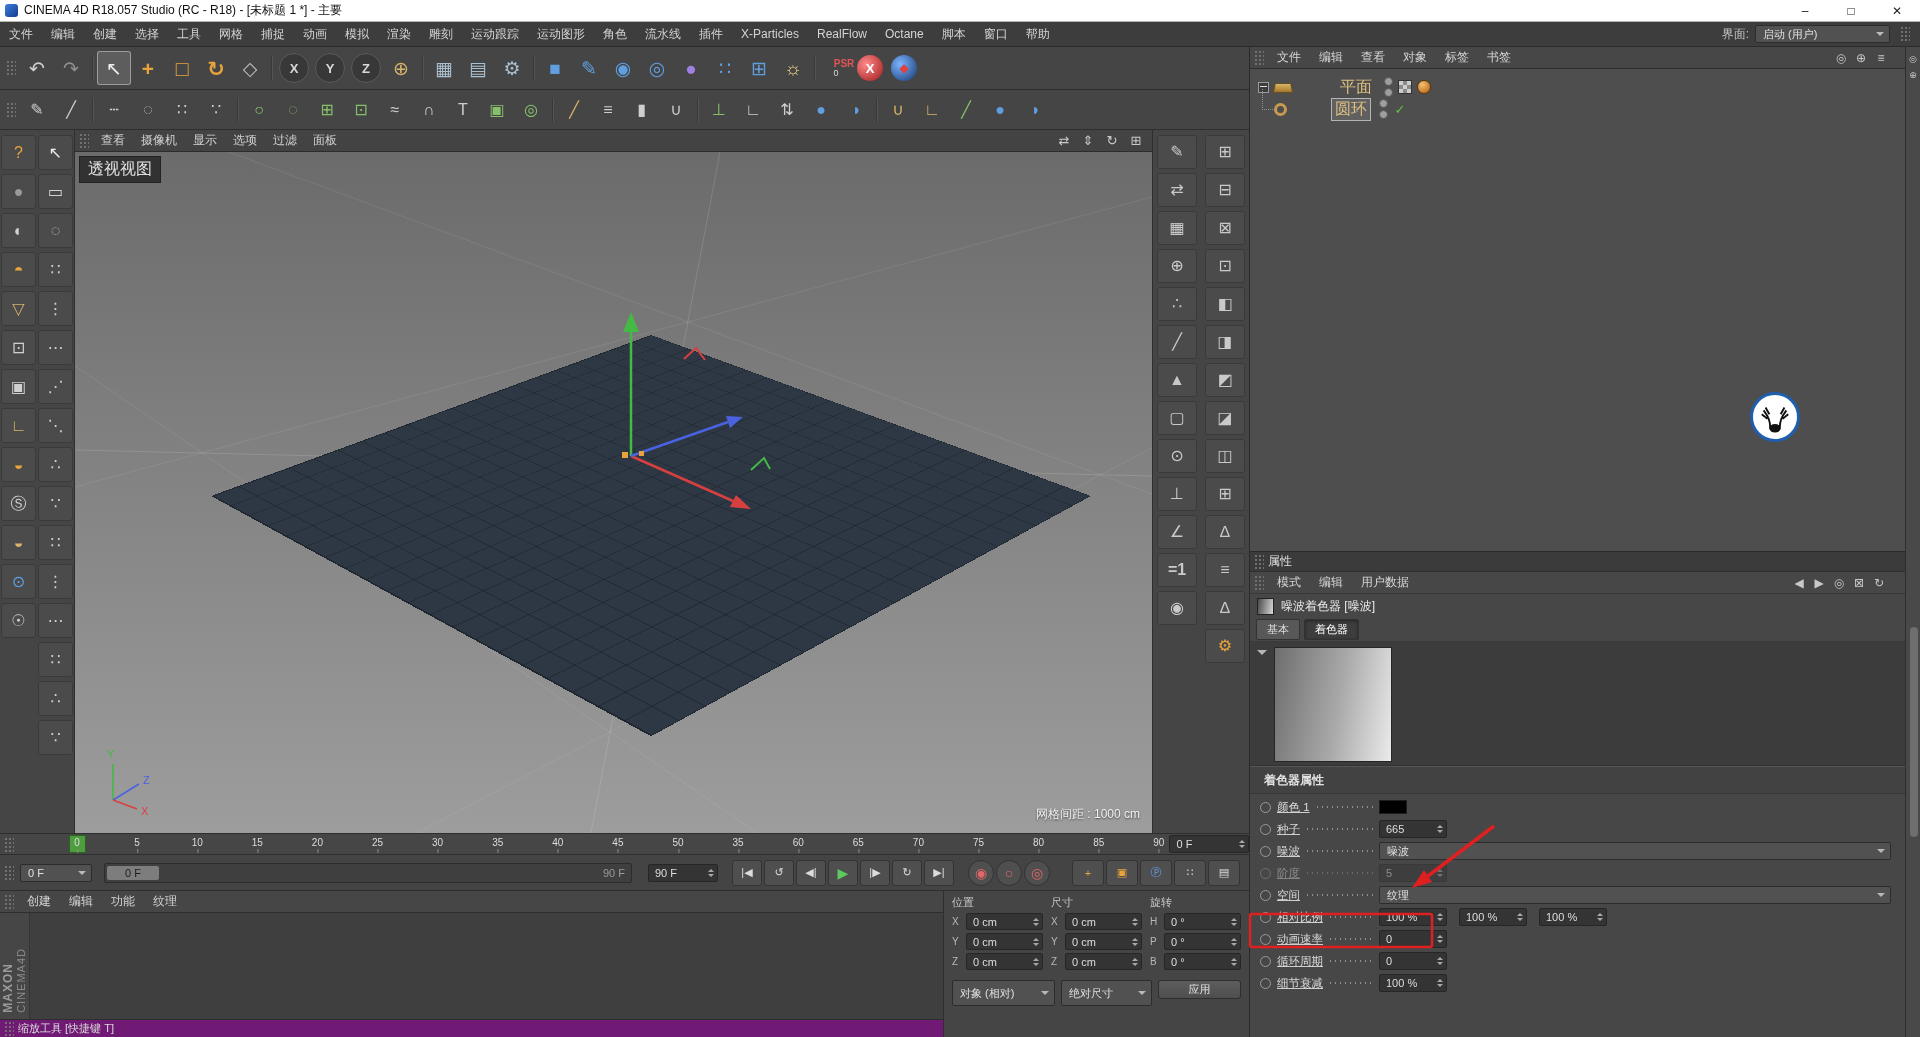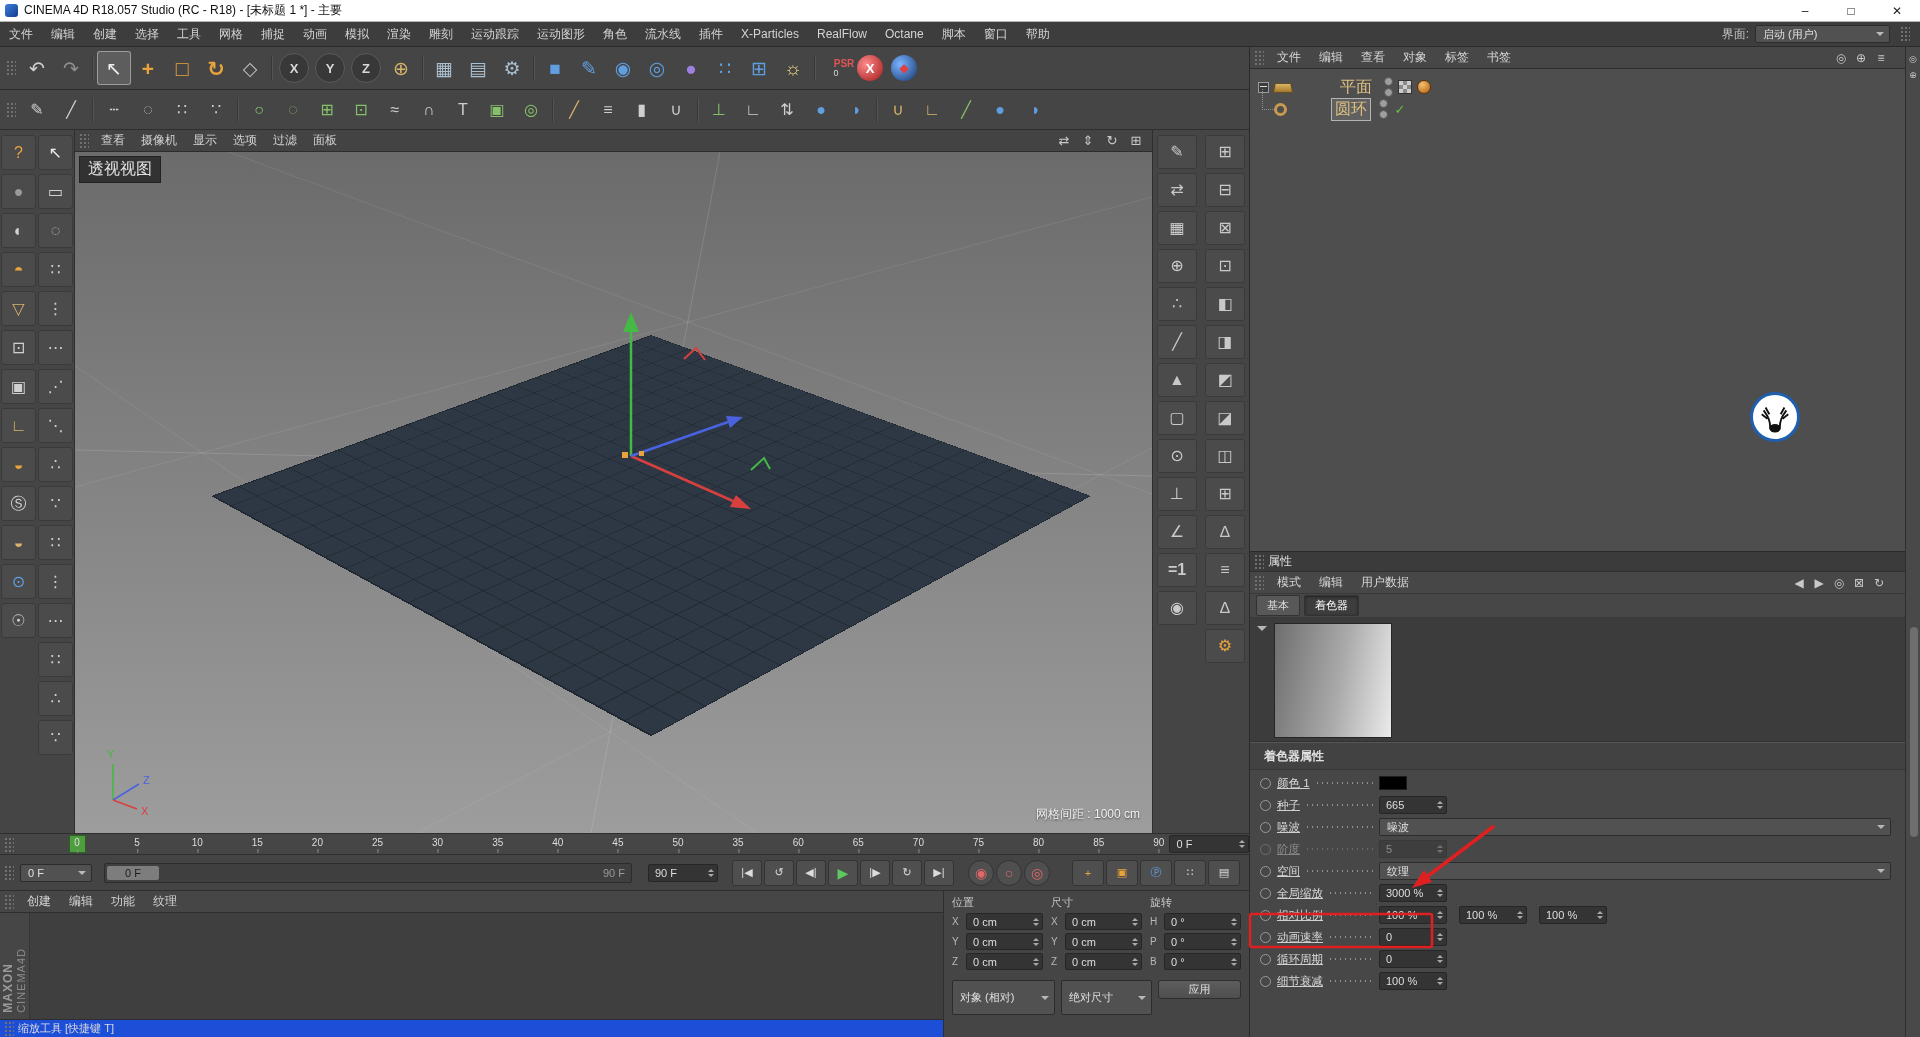--- a/index.html
+++ b/index.html
@@ -162,26 +162,26 @@
 
   .coords{left:943px;top:891px;width:306px;height:146px;background:#454545;
           border-left:1px solid #2e2e2e;box-sizing:border-box;padding:4px 8px;}
   .coords-grid{display:flex;gap:8px;}
   .coord-col{width:94px;}
   .coord-head{text-align:left;color:#c8c8c8;font-size:11px;margin-bottom:2px;}
   .coord-row{display:flex;align-items:center;margin:3px 0;gap:4px;}
   .coord-letter{width:10px;font-size:10px;color:#b8b8b8;}
   .coord-row .num-field{flex:1;height:17px;}
   .coord-bottom{display:flex;gap:6px;margin-top:7px;}
-  .coord-bottom .drop-field{height:35px;text-align:center;}
+  .coord-bottom .drop-field{height:26px;text-align:center;}
   .apply-btn{width:84px;height:19px;background:linear-gradient(#5d5d5d,#4e4e4e);
              border:1px solid #2e2e2e;border-radius:3px;display:flex;align-items:center;
              justify-content:center;color:#e0e0e0;font-size:11px;box-sizing:border-box;}
 
-  .statusbar{left:0;top:1019px;width:943px;height:18px;background:#1d4ed8;display:flex;
+  .statusbar{left:0;top:1019px;width:943px;height:18px;background:#701a75;display:flex;
              align-items:center;border-top:1px solid #2e2e2e;box-sizing:border-box;
              font-size:11px;color:#dcdcdc;}
 
   
   .right-panel{left:1249px;top:47px;width:656px;height:990px;background:#4e4e4e;
                border-left:1px solid #2a2a2a;box-sizing:border-box;}
   .om-menubar{height:22px;background:#474747;display:flex;align-items:center;
               border-bottom:1px solid #2e2e2e;box-sizing:border-box;}
   .om-corner{margin-left:auto;display:flex;padding-right:14px;}
   .om-corner .tb-icon{width:20px;height:18px;}
@@ -1259,20 +1259,24 @@
             <div class="tb-icon">
               <span class="glyph">⊠</span>
             </div>
 
             <div class="tb-icon">
               <span class="glyph">↻</span>
             </div>
 
         </div>
       </div>
+      <div class="shader-header">
+        <span class="shader-icon"></span>
+        <span>噪波着色器 [噪波]</span>
+      </div>
       <div class="tabs">
         <span class="tab">基本</span>
         <span class="tab active">着色器</span>
       </div>
       <div class="preview-strip">
         <span class="collapse-arrow"></span>
         <div class="preview"></div>
       </div>
       <div class="section-header">着色器属性</div>
 
@@ -1321,34 +1325,20 @@
               </span>
             </div>
         </div>
         <div class="attr-row">
           <span class="anim-dot"></span>
           <div class="attr-left">
               <span class="attr-label">空间</span>
               <span class="leader"></span>
             </div>
           <span class="drop-field wide">纹理</span>
-        </div>
-        <div class="attr-row">
-          <span class="anim-dot"></span>
-          <div class="attr-left">
-              <span class="attr-label">全局缩放</span>
-              <span class="leader"></span>
-            </div>
-          <div class="num-field">
-              <span class="val">3000 %</span>
-              <span class="stepper">
-                <i class="up"></i>
-                <i class="dn"></i>
-              </span>
-            </div>
         </div>
         <div class="attr-row">
           <span class="anim-dot"></span>
           <div class="attr-left">
               <span class="attr-label">相对比例</span>
               <span class="leader"></span>
             </div>
           <div class="triple">
             <div class="num-field">
                 <span class="val">100 %</span>

